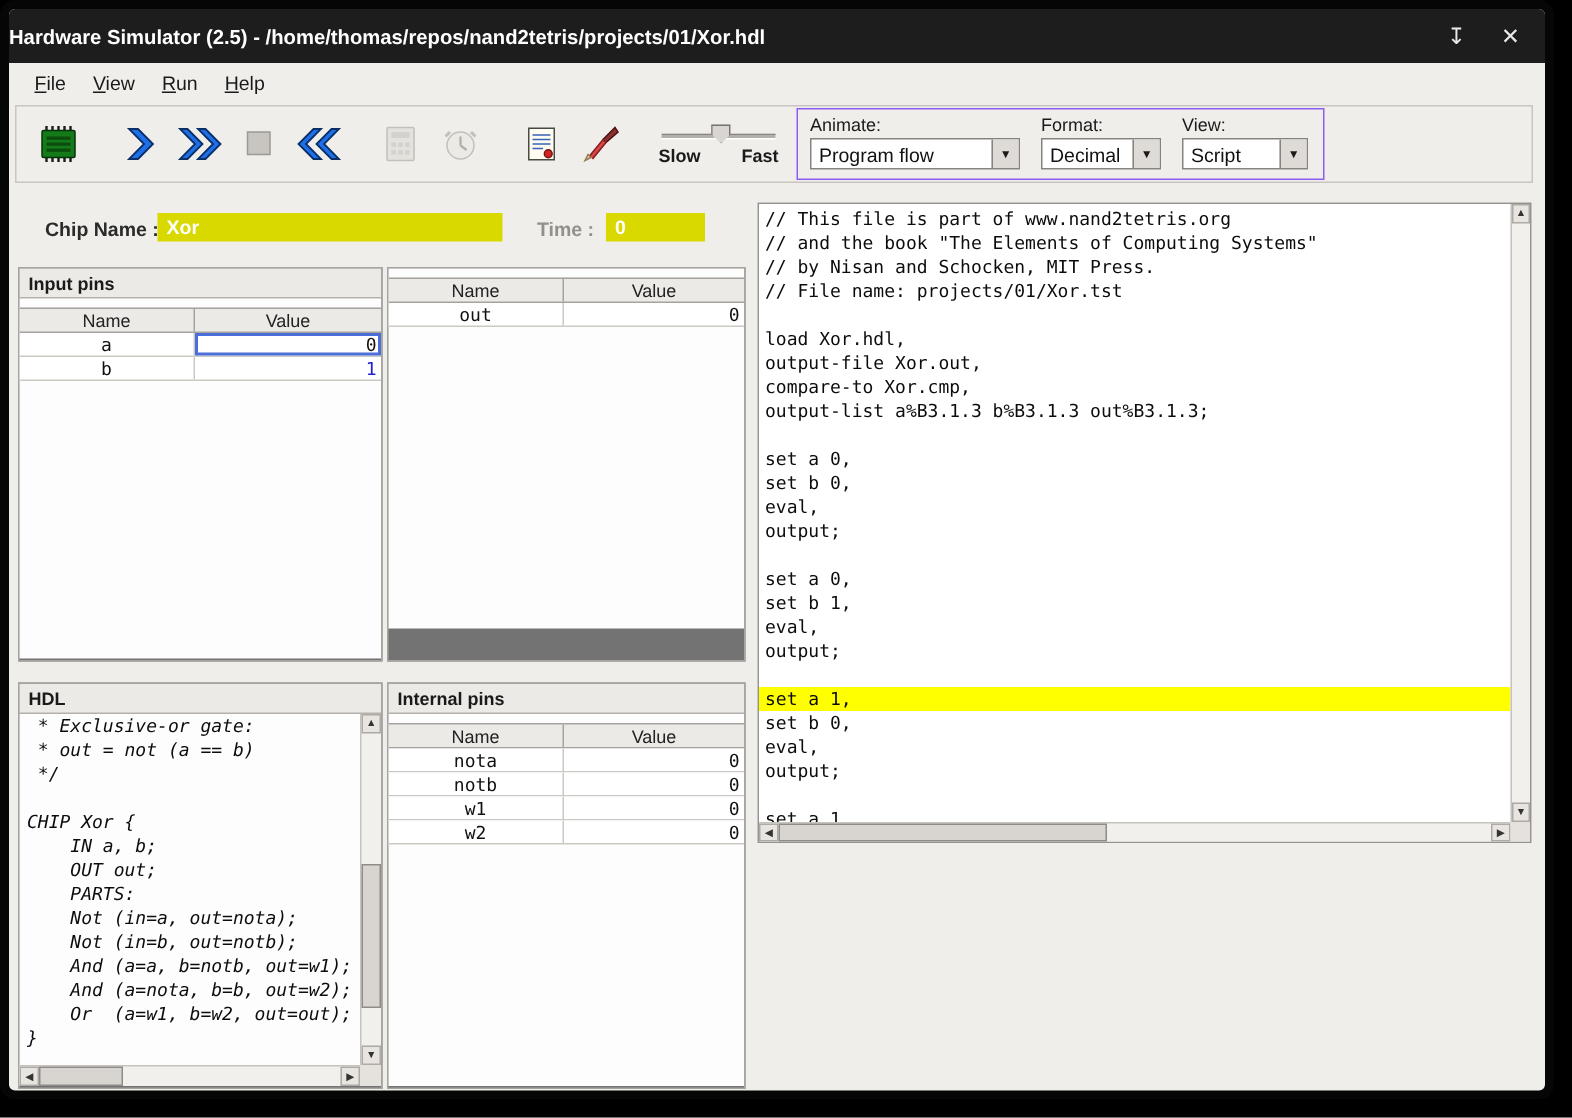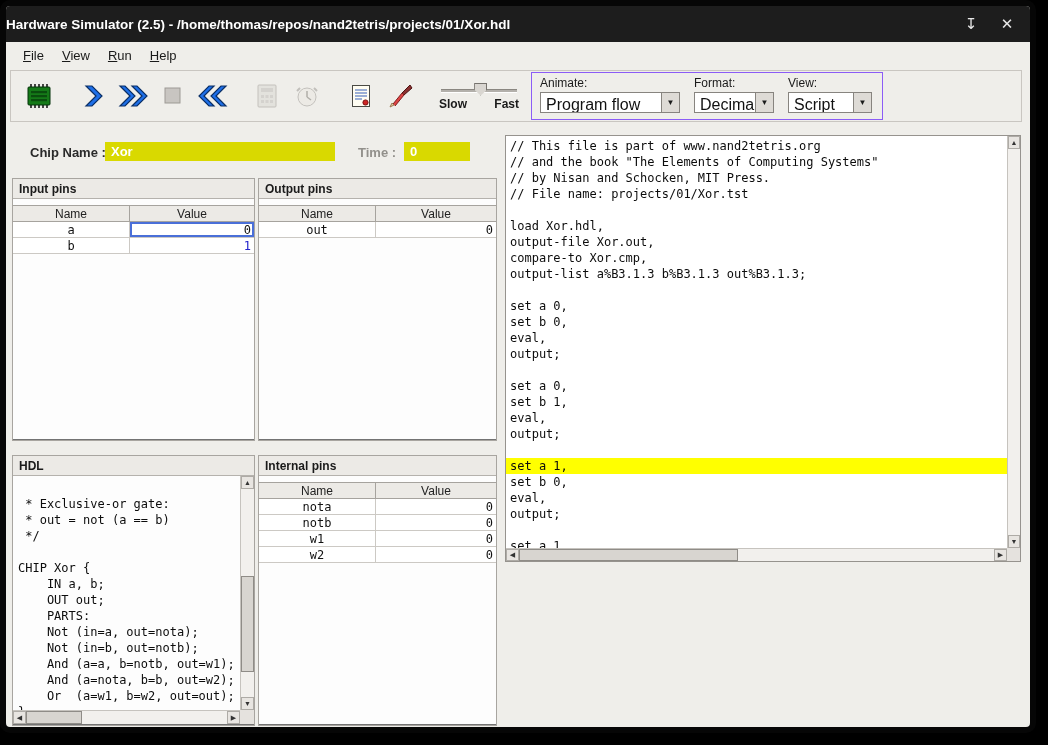--- a/index.html
+++ b/index.html
@@ -35,21 +35,21 @@
                 box-shadow:inset 0 1px #8a8781, 0 1px #fff; }
   .slider-thumb { position:absolute; left:44%; top:1px; width:13px; height:13px; background:#d9d6d1;
                   border:1px solid #76736e; clip-path:polygon(0 0,100% 0,100% 55%,50% 100%,0 55%); }
   .slider-labels { display:flex; justify-content:space-between; font-size:12px; font-weight:bold; color:#1a1a1a; }
 
   
   .combo-group { display:flex; gap:14px; border:1px solid #8b5cf6; padding:3px 10px 6px 8px; align-items:flex-end; }
   .combo-stack { display:flex; flex-direction:column; }
   .combo-label { font-size:12px; color:#1a1a1a; margin-bottom:2px; }
   .combo { display:flex; height:21px; background:#fff; border:1px solid #87847f; }
-  .combo-val { flex:1; font-size:16px; color:#111; padding:3px 4px 0 5px; white-space:nowrap; overflow:hidden; }
+  .combo-val { flex:1; font-size:13px; color:#111; padding:3px 4px 0 5px; white-space:nowrap; overflow:hidden; }
   .combo-arrow { width:18px; background:#dedbd6; border-left:1px solid #87847f; display:flex;
                  align-items:center; justify-content:center; font-size:8px; color:#1a1a1a; }
   .combo-animate { width:140px; } .combo-format { width:80px; } .combo-view { width:84px; }
 
   
   .chip-label { position:absolute; left:24px; top:139px; font-size:13px; font-weight:bold; color:#2a2a2a; }
   .chip-field { position:absolute; left:99px; top:136px; width:230px; height:19px; background:#d9d900;
                 color:#fff; font-weight:bold; font-size:13px; line-height:19px; padding-left:6px; }
   .time-label { position:absolute; left:352px; top:139px; font-size:13px; font-weight:bold; color:#92908b; }
   .time-field { position:absolute; left:398px; top:136px; width:66px; height:19px; background:#d9d900;
@@ -73,21 +73,21 @@
   .pin-row .pin-value { flex:1; display:flex; align-items:center; justify-content:flex-end; padding-right:3px; }
   .pin-value.sel { box-shadow:inset 0 0 0 2px #4a6fd8; }
   .pin-value.chg { color:#2222cc; }
 
   
   .code-line { height:16px; line-height:16px; font-family:"DejaVu Sans Mono",monospace; font-size:12px;
                color:#0c0c0c; white-space:pre; padding-left:4px; }
   .code-line.hl { background:#ffff00; }
 
   
-  .hdl-lines { position:absolute; left:0; top:0; right:14px; bottom:14px; overflow:hidden; padding-top:20px; }
+  .hdl-lines { position:absolute; left:0; top:0; right:14px; bottom:14px; overflow:hidden; padding-top:0;font-style:italic; }
   .hdl-lines .code-line { padding-left:5px; }
 
   
   .sb-v { position:absolute; top:0; right:0; width:13px; background:#f2f0ed; border-left:1px solid #c6c3be;
           display:flex; flex-direction:column; }
   .sb-h { position:absolute; left:0; bottom:0; height:13px; background:#f2f0ed; border-top:1px solid #c6c3be;
           display:flex; flex-direction:row; }
   .sb-btn { flex:0 0 13px; display:flex; align-items:center; justify-content:center; font-size:7px;
             color:#333; background:#e8e5e1; border:1px solid #aeaba6; }
   .sb-track { flex:1; position:relative; }
@@ -258,21 +258,20 @@
             <div class="pin-row">
               <div class="pin-name">b</div>
               <div class="pin-value chg">1</div>
             </div>
           </div>
       </div>
     </div>
   </div>
 
   <div class="panel" style="left:252px;top:172px;width:239px;height:263px;">
-    <div class="panel-title">Output pins</div>
     <div class="panel-body">
       <div class="pin-table">
         <div class="pin-header">
           <div class="c-name">Name</div>
           <div class="c-value">Value</div>
         </div>
         <div>
             <div class="pin-row">
               <div class="pin-name">out</div>
               <div class="pin-value">0</div>

